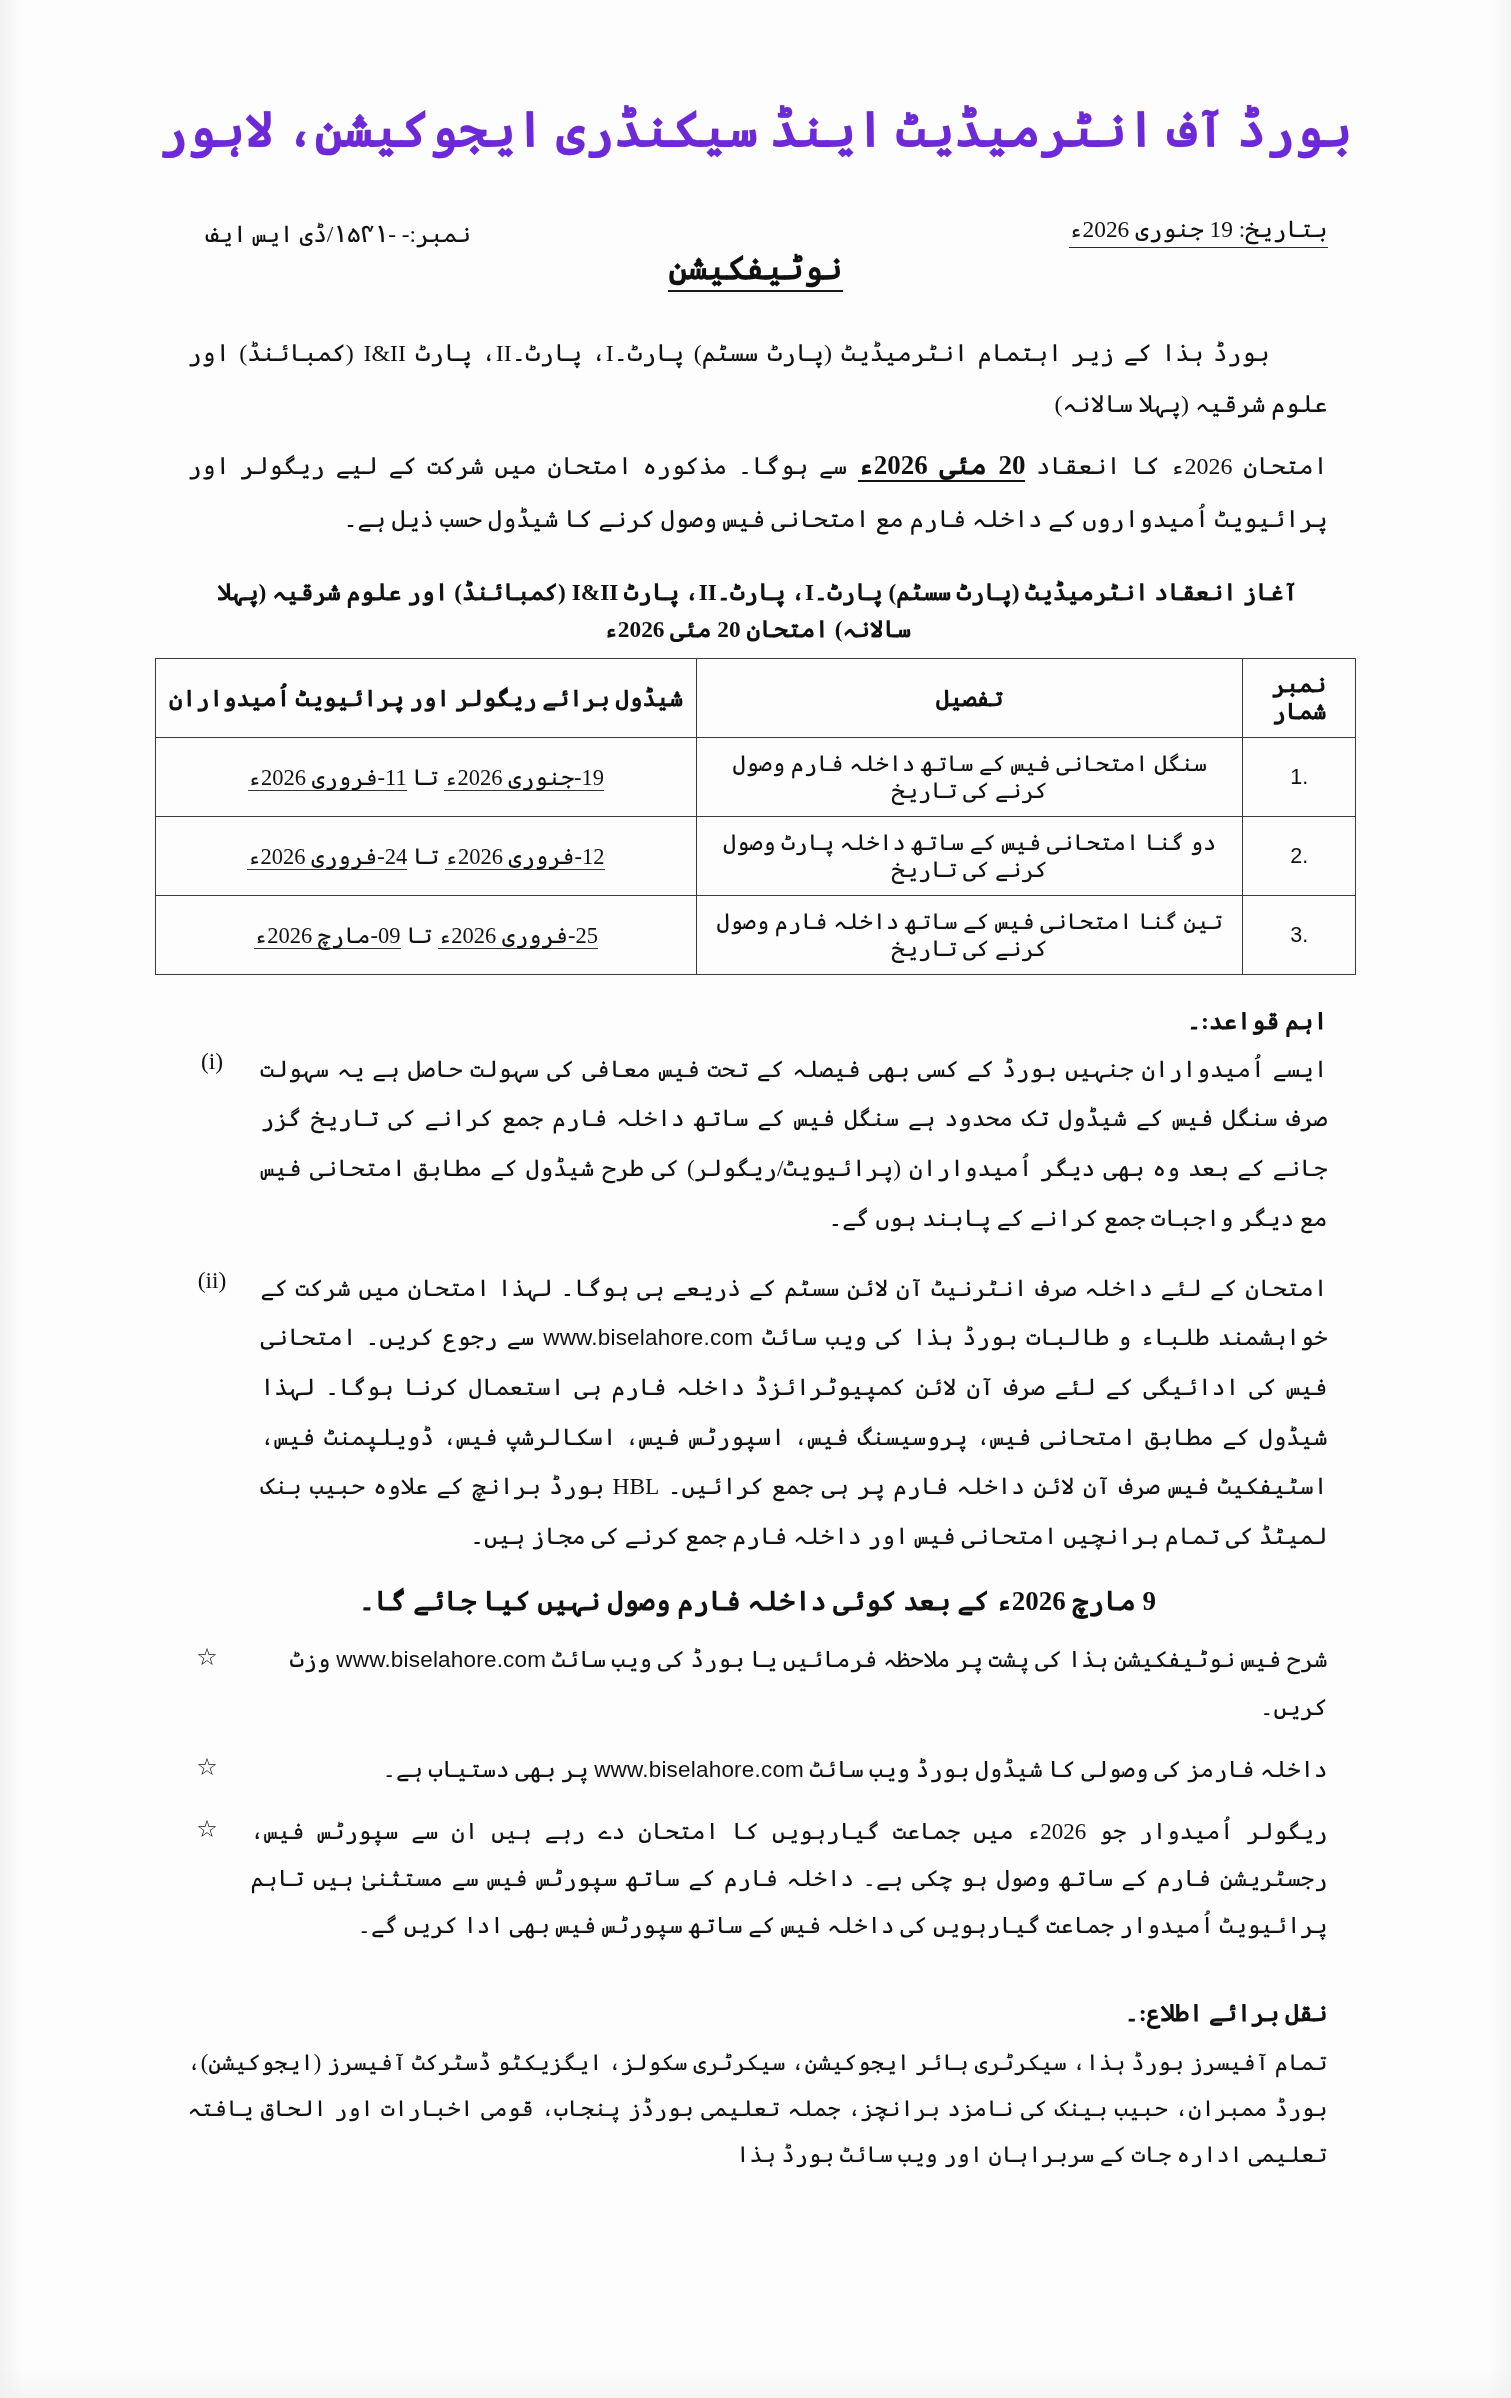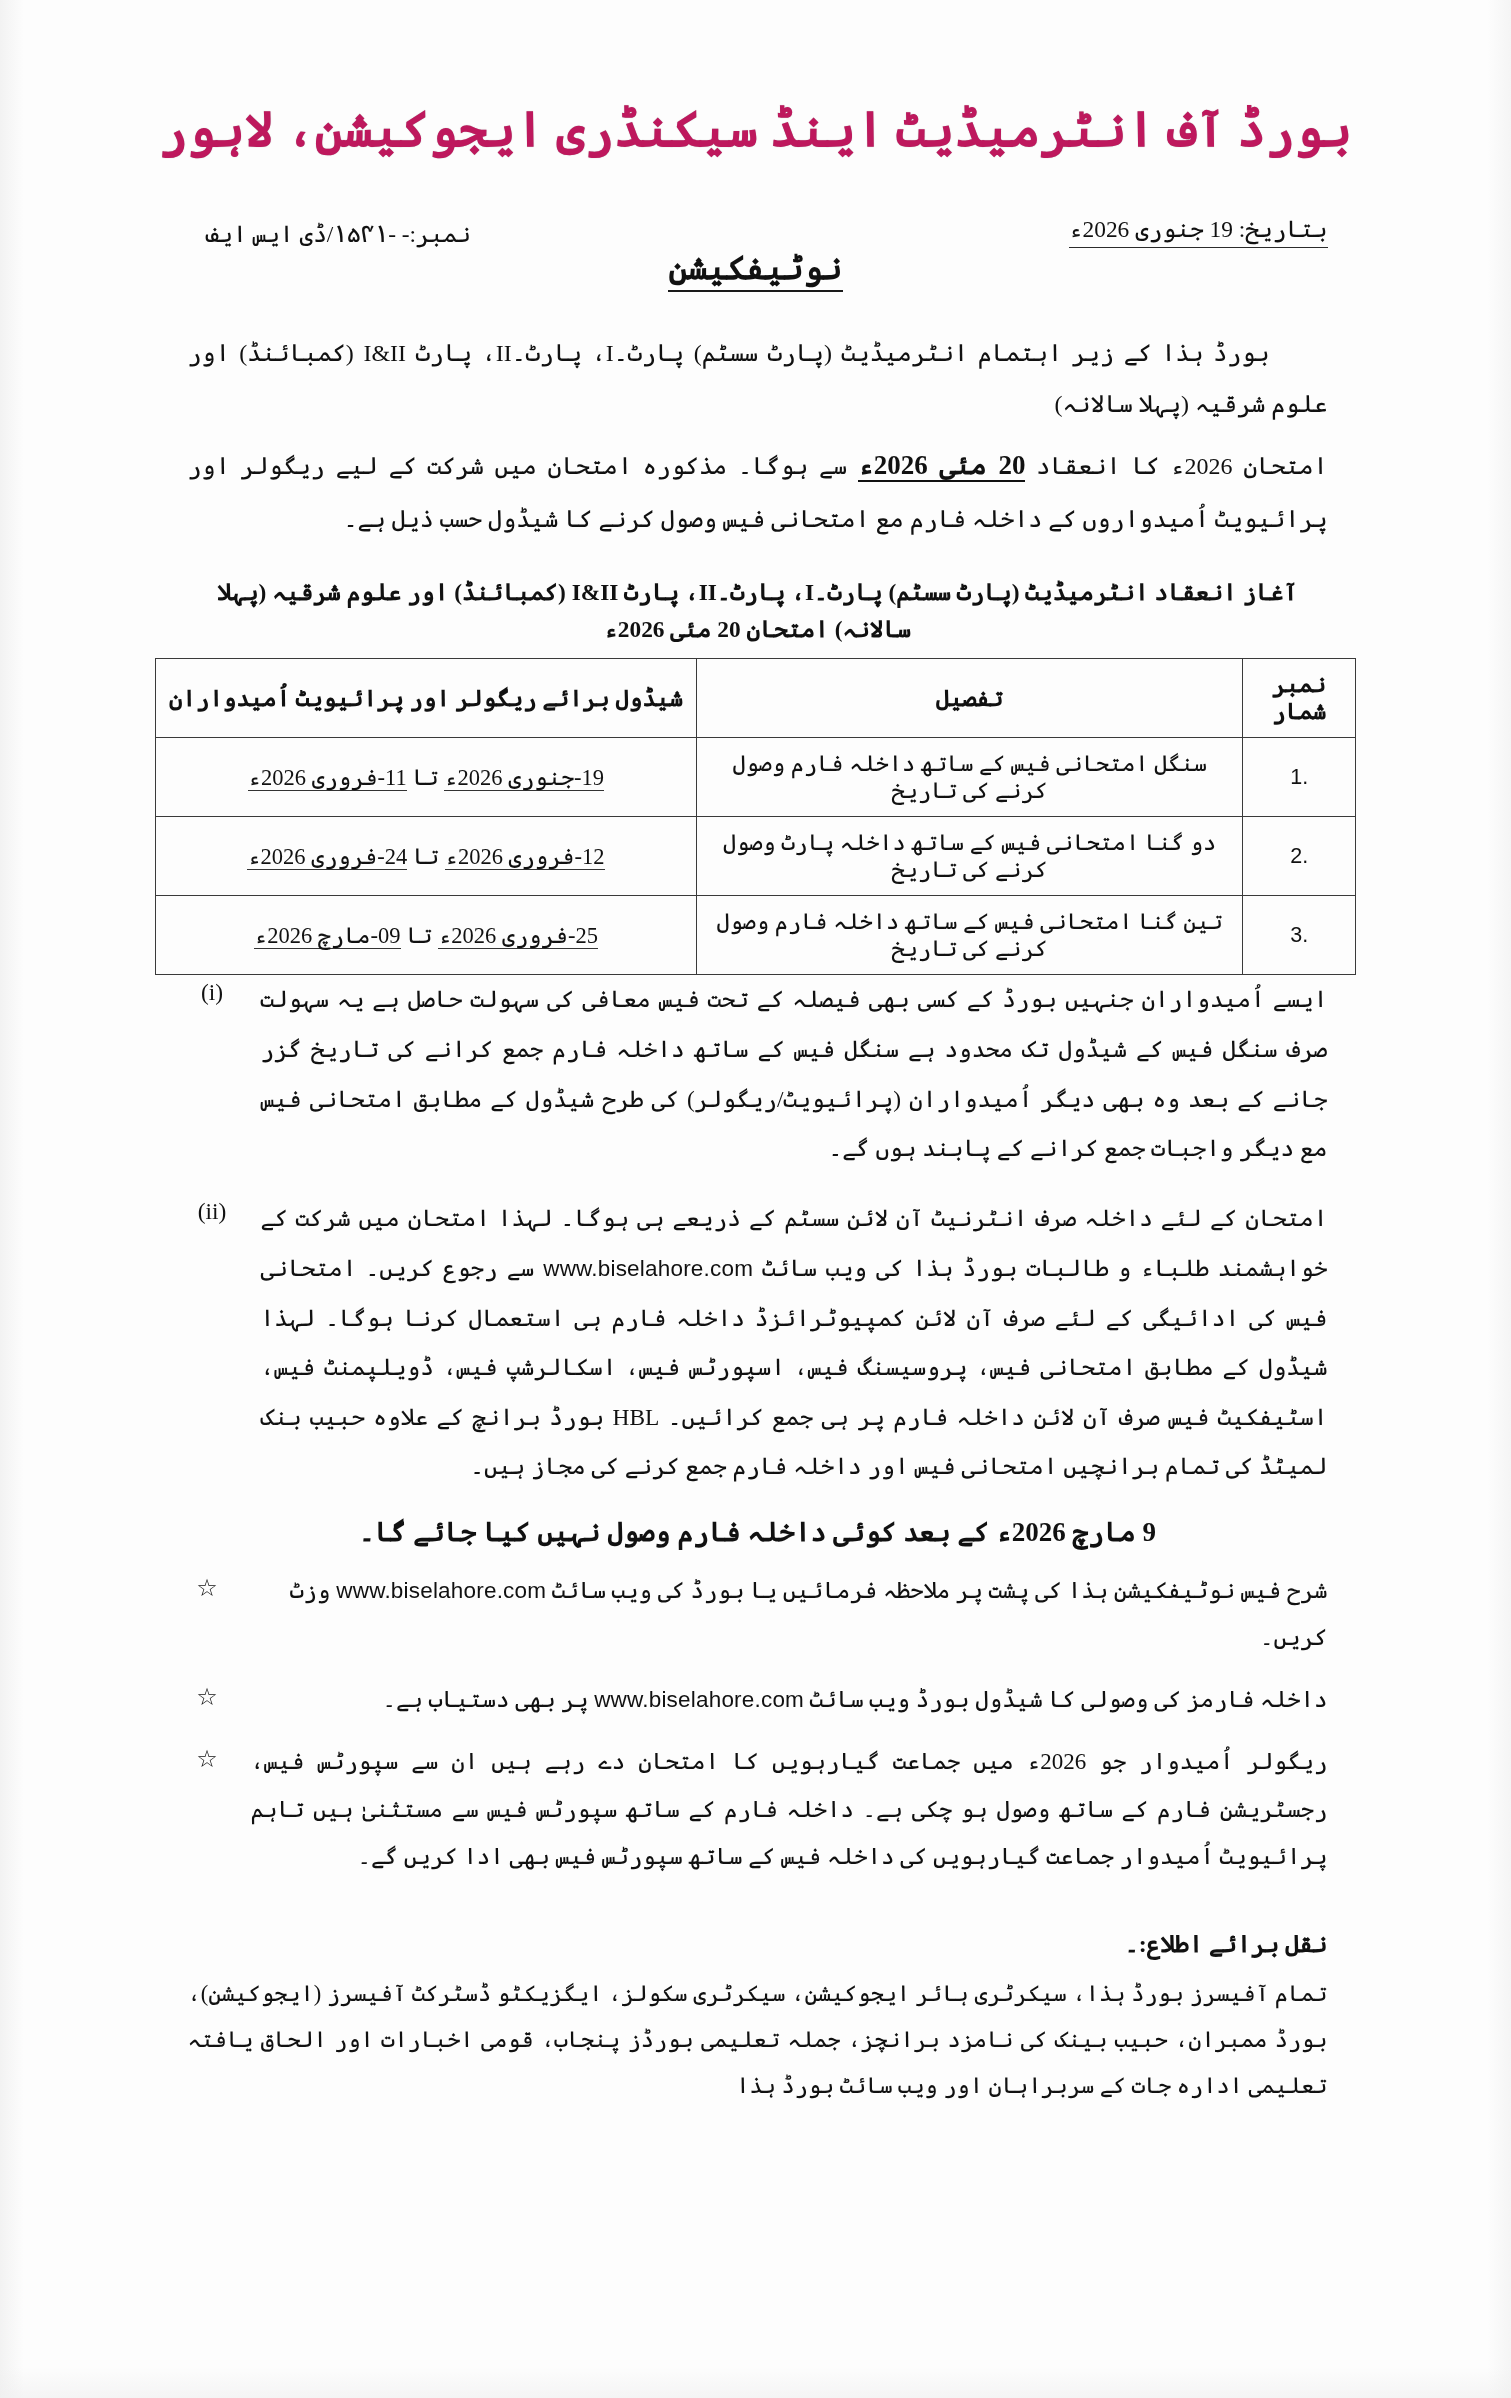--- a/index.html
+++ b/index.html
@@ -52,21 +52,21 @@
   }
 
   
   .org-title {
     text-align: center;
     font-size: 49px;
     font-weight: 700;
     letter-spacing: 0px;
     line-height: 1.35;
     padding: 0 56px;
-    color: #be185d;
+    color: #6d28d9;
     text-shadow: 0 0 0.9px rgba(0,0,0,.35);
   }
 
   .meta-row {
     display: flex;
     flex-direction: row-reverse;
     justify-content: space-between;
     align-items: flex-end;
     margin-top: 52px;
     padding: 0 90px 0 112px;
@@ -321,20 +321,21 @@
             <td class="col-sch">
               <span class="date-tok">25-فروری 2026ء</span>
               <span>تا</span>
               <span class="date-tok">09-مارچ 2026ء</span>
             </td>
           </tr>
         </tbody>
       </table>
     </div>
 
+    <div class="rules-head">اہم قواعد:۔</div>
 
     <div class="rule-item">
       <div class="rule-marker">(i)</div>
       <div class="rule-text">ایسے اُمیدواران جنہیں بورڈ کے کسی بھی فیصلہ کے تحت فیس معافی کی سہولت حاصل ہے یہ سہولت صرف سنگل فیس کے شیڈول تک محدود ہے سنگل فیس کے ساتھ داخلہ فارم جمع کرانے کی تاریخ گزر جانے کے بعد وہ بھی دیگر اُمیدواران (پرائیویٹ/ریگولر) کی طرح شیڈول کے مطابق امتحانی فیس مع دیگر واجبات جمع کرانے کے پابند ہوں گے۔</div>
     </div>
 
     <div class="rule-item">
       <div class="rule-marker">(ii)</div>
       <div class="rule-text">
         <span>امتحان کے لئے داخلہ صرف انٹرنیٹ آن لائن سسٹم کے ذریعے ہی ہوگا۔ لہذا امتحان میں شرکت کے خواہشمند طلباء و طالبات بورڈ ہذا کی ویب سائٹ</span>

